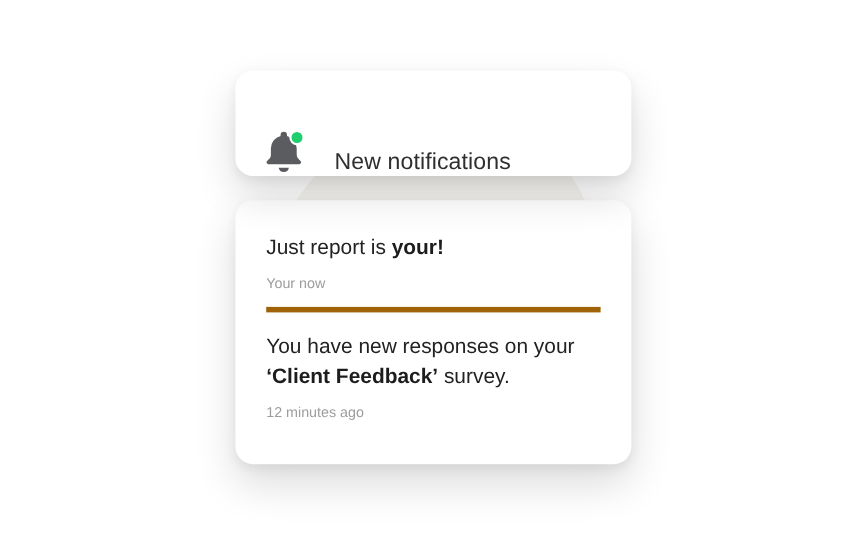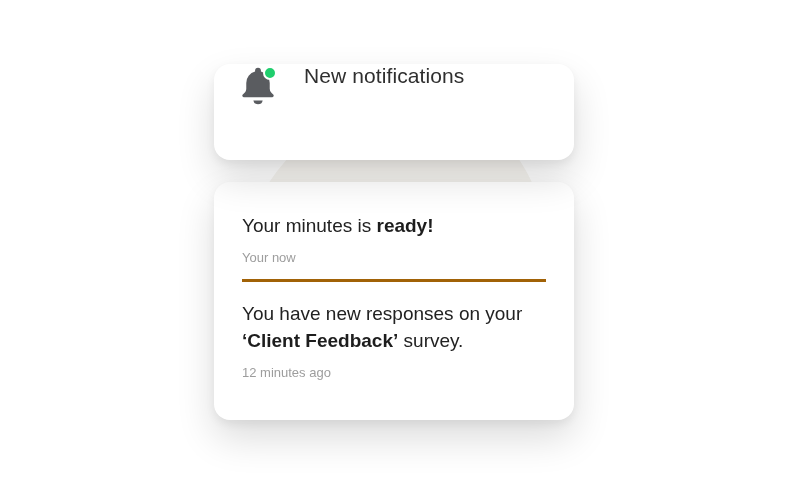--- a/index.html
+++ b/index.html
@@ -37,21 +37,21 @@
     border-radius: 16px;
     box-shadow: 0 18px 38px rgba(0,0,0,0.14), 0 4px 10px rgba(0,0,0,0.06);
   }
 
   
   .header-card {
     top: 64px;
     width: 360px;
     height: 96px;
     display: flex;
-    align-items: flex-start;
+    align-items: flex-end;
     padding: 0 40px 0 22px;
     gap: 24px;
     z-index: 2;
   }
 
   .bell-wrap {
     position: relative;
     width: 44px;
     height: 44px;
     flex: 0 0 44px;
@@ -80,21 +80,21 @@
     top: 182px;
     width: 360px;
     padding: 26px 28px 26px 28px;
     z-index: 1;
   }
 
   .notif {
     padding: 4px 0 14px 0;
   }
   .notif + .notif {
-    border-top: 3px solid #a16207;
+    border-top: 5px solid #a16207;
     padding-top: 18px;
   }
   .notif-text {
     font-size: 19px;
     line-height: 1.45;
     color: #222222;
     font-weight: 300;
   }
   .notif-text strong {
     font-weight: 700;
@@ -125,21 +125,21 @@
       </svg>
       <span class="bell-badge"></span>
     </div>
     <div class="header-title">New notifications</div>
   </div>
 
   <div class="card list-card">
 
     <div class="notif">
       <div class="notif-text">
-        <span>Your minutes is </span><strong>ready!</strong><span></span>
+        <span>Just report is </span><strong>your!</strong><span></span>
       </div>
       <div class="notif-time">Your now</div>
     </div>
 
     <div class="notif">
       <div class="notif-text">
         <span>You have new responses on your </span><strong>‘Client Feedback’</strong><span> survey.</span>
       </div>
       <div class="notif-time">12 minutes ago</div>
     </div>

